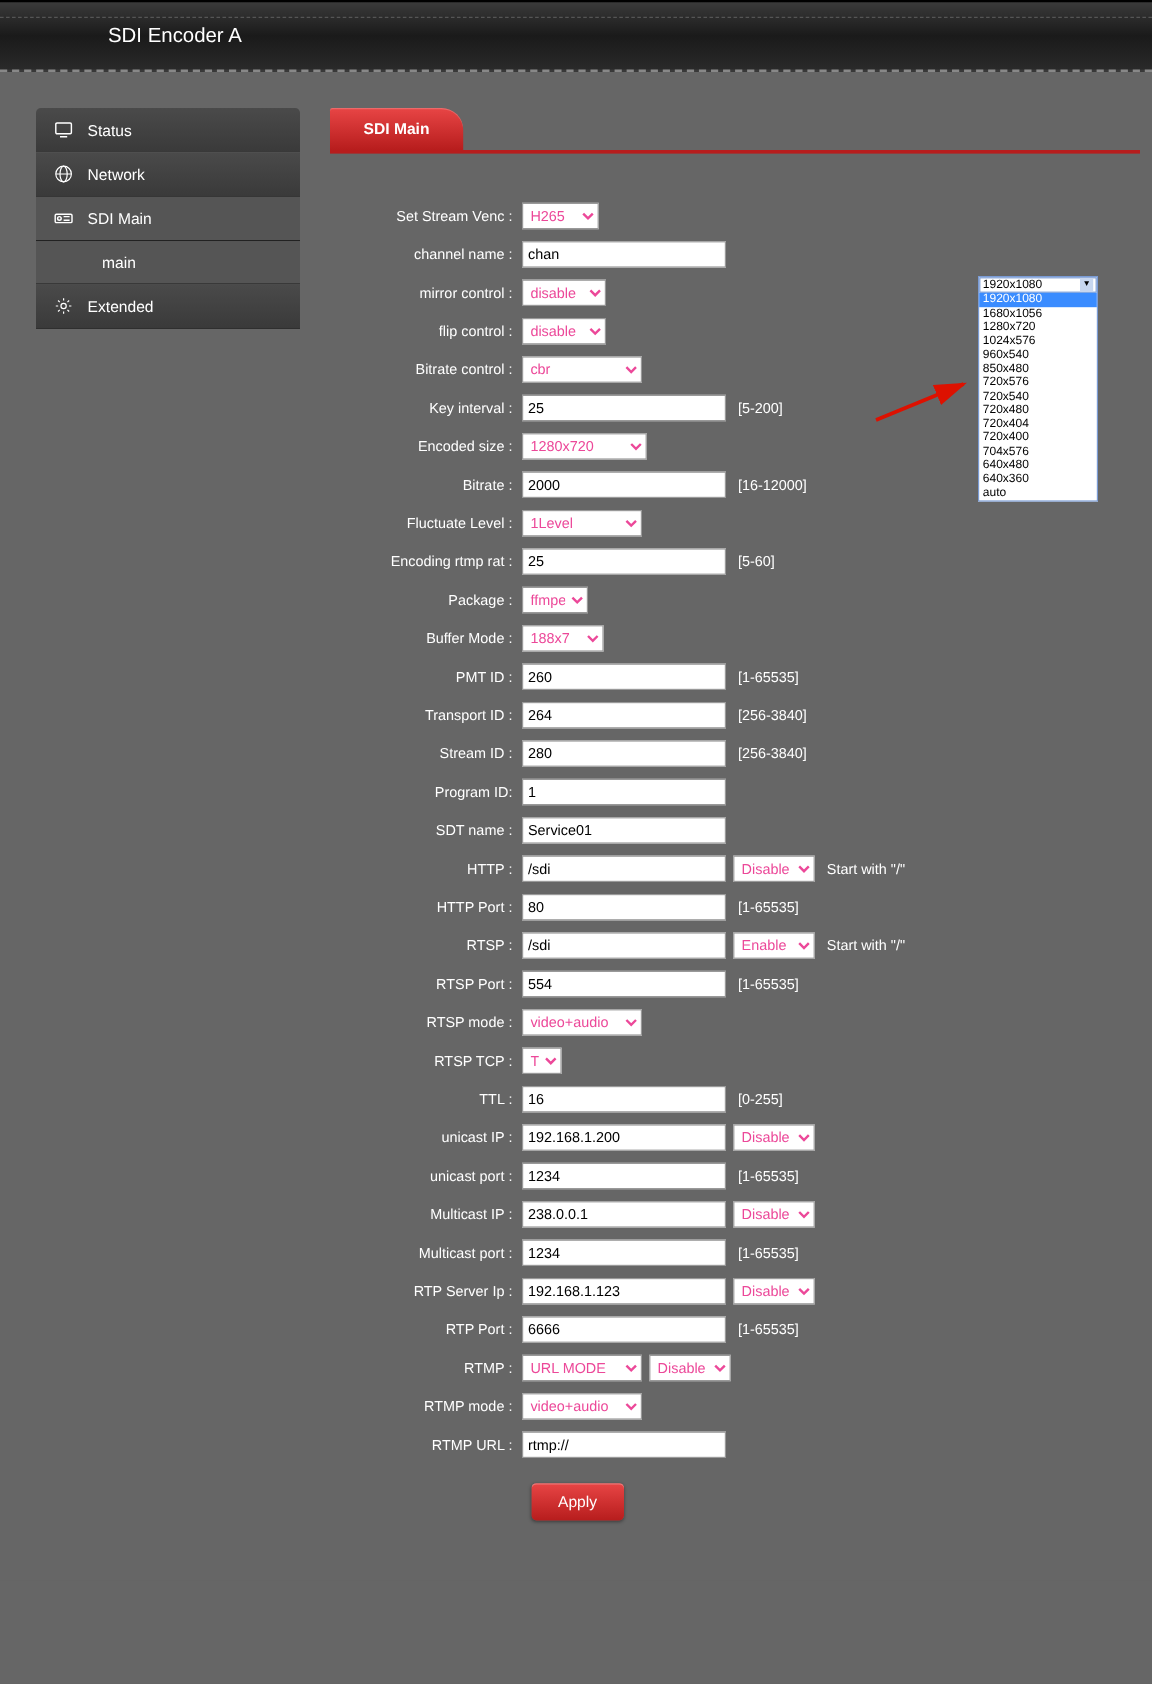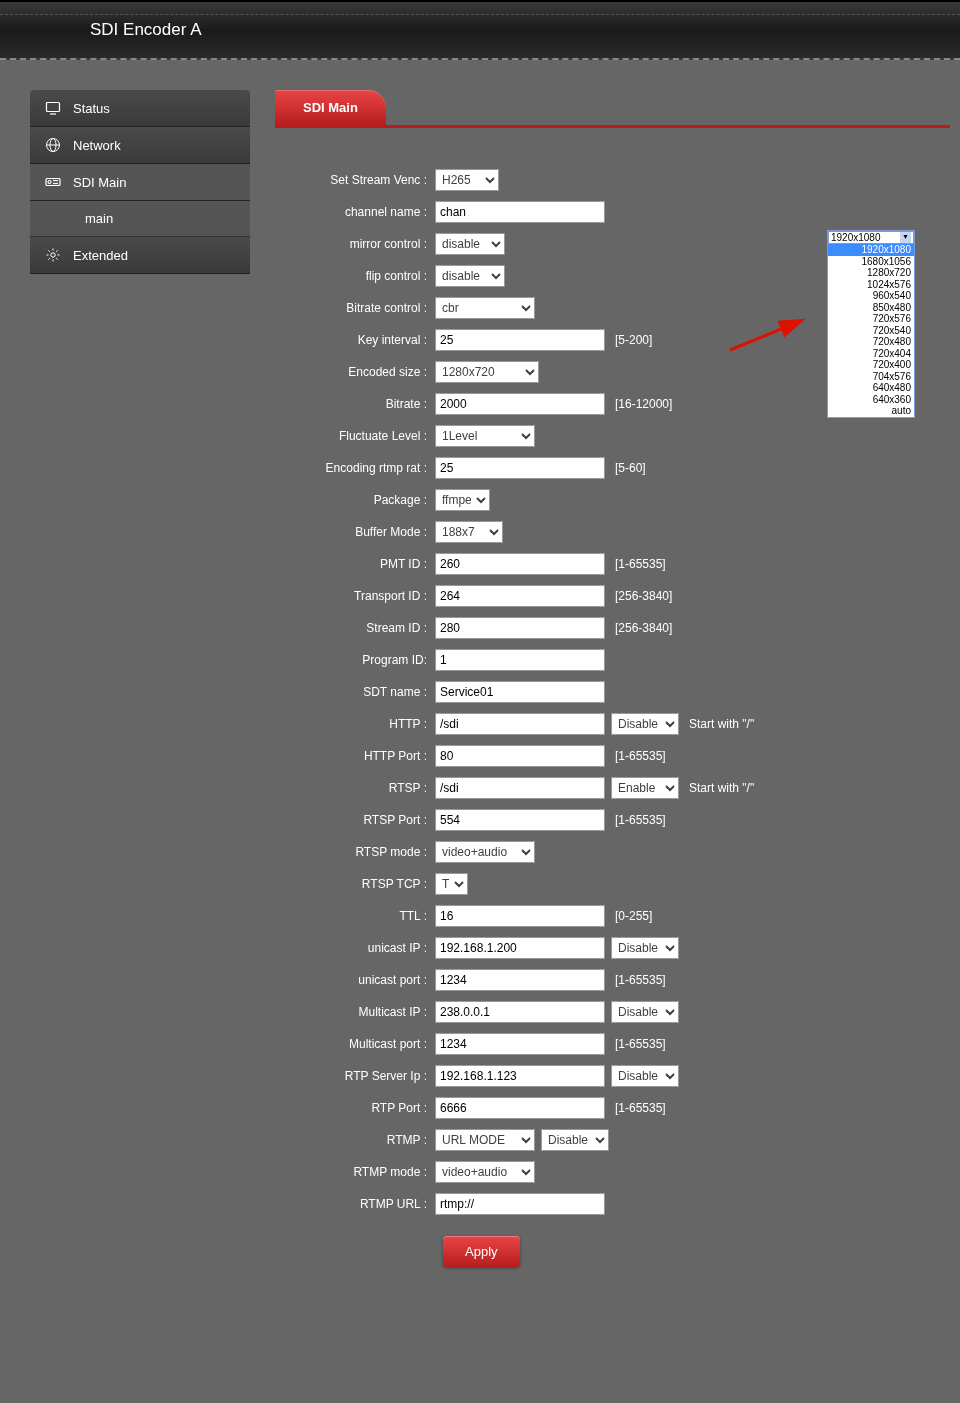--- a/index.html
+++ b/index.html
@@ -96,21 +96,21 @@
     border: 1px solid #999;
     background: #fff;
     color: #000;
     font-size: 12px;
     width: 170px;
   }
   select {
     height: 22px;
     border: 1px solid #999;
     background: #fff;
-    color: #404040;
+    color: #ec4899;
     font-size: 12px;
     padding: 0 2px;
   }
   .sel-sm { width: 64px; }
   .sel-md { width: 100px; }
   .sel-mdl { width: 104px; }
   .sel-auto {}
   .hint { color: #fff; font-size: 12px; margin-left: 4px; }
   .apply-btn {
     background: linear-gradient(to bottom, #E84545, #B71D1D);
@@ -121,28 +121,27 @@
     font-size: 13px;
     cursor: pointer;
     box-shadow: 0 1px 3px rgba(0,0,0,.4), inset 0 1px 0 rgba(255,255,255,.3);
     margin-left: 168px;
     margin-top: 12px;
   }
   .dropdown-pop {
     position: absolute;
     top: 140px;
     right: 35px;
-    width: 88px;
+    width: 100px;
     background: #fff;
     color: #000;
     font-size: 10px;
     border: 1px solid #7a9bd4;
     line-height: 1.15;
     z-index: 10;
-    text-align: right;
   }
   .dropdown-pop .dd-sel {
     background: #fff;
     border: 1px solid #7a9bd4;
     padding: 0 2px;
     display: flex;
     justify-content: space-between;
     align-items: center;
     height: 13px;
   }

